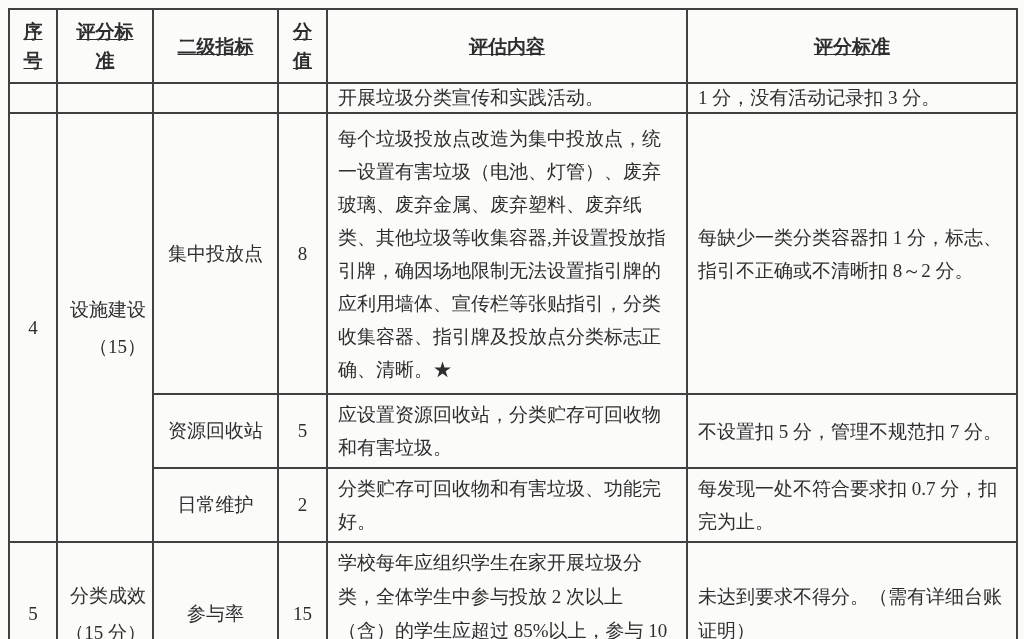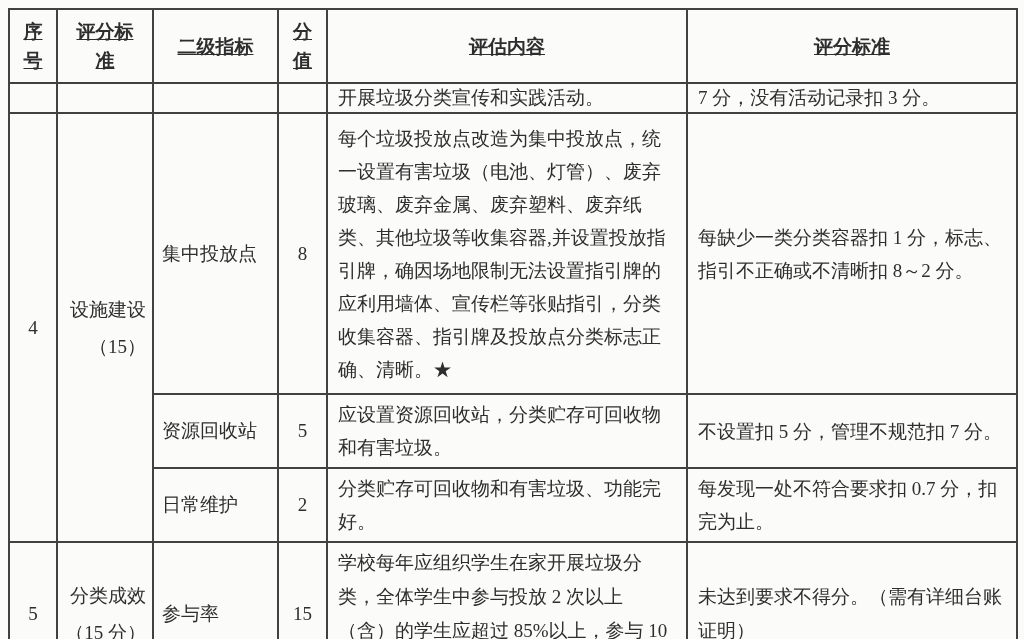--- a/index.html
+++ b/index.html
@@ -56,21 +56,21 @@
     text-align: center;
     padding: 2px 4px;
     line-height: 30px;
   }
   td.c-l1 {
     text-align: right;
     padding: 2px 6px;
     line-height: 37px;
   }
   td.c-l2 {
-    text-align: left;
+    text-align: center;
     padding: 2px 8px;
     line-height: 30px;
   }
   td.c-text {
     text-align: left;
     padding: 3px 10px;
     line-height: 33px;
   }
   tr.r-cont td.c-text { line-height: 24px; padding: 2px 10px; }
   tr.r-last td.c-text { line-height: 34px; }
@@ -98,21 +98,21 @@
       <th>评估内容</th>
       <th>评分标准</th>
     </tr>
 
     <tr class="r-cont">
       <td class="c-no"></td>
       <td class="c-l1"></td>
       <td class="c-l2"></td>
       <td class="c-score"></td>
       <td class="c-text">开展垃圾分类宣传和实践活动。</td>
-      <td class="c-text">7 分，没有活动记录扣 3 分。</td>
+      <td class="c-text">1 分，没有活动记录扣 3 分。</td>
     </tr>
 
     <tr class="r-big">
       <td class="c-no" rowspan="3">4</td>
       <td class="c-l1" rowspan="3">设施建设（15）</td>
       <td class="c-l2">集中投放点</td>
       <td class="c-score">8</td>
       <td class="c-text">每个垃圾投放点改造为集中投放点，统一设置有害垃圾（电池、灯管）、废弃玻璃、废弃金属、废弃塑料、废弃纸类、其他垃圾等收集容器,并设置投放指引牌，确因场地限制无法设置指引牌的应利用墙体、宣传栏等张贴指引，分类收集容器、指引牌及投放点分类标志正确、清晰。★</td>
       <td class="c-text">每缺少一类分类容器扣 1 分，标志、指引不正确或不清晰扣 8～2 分。</td>
     </tr>

